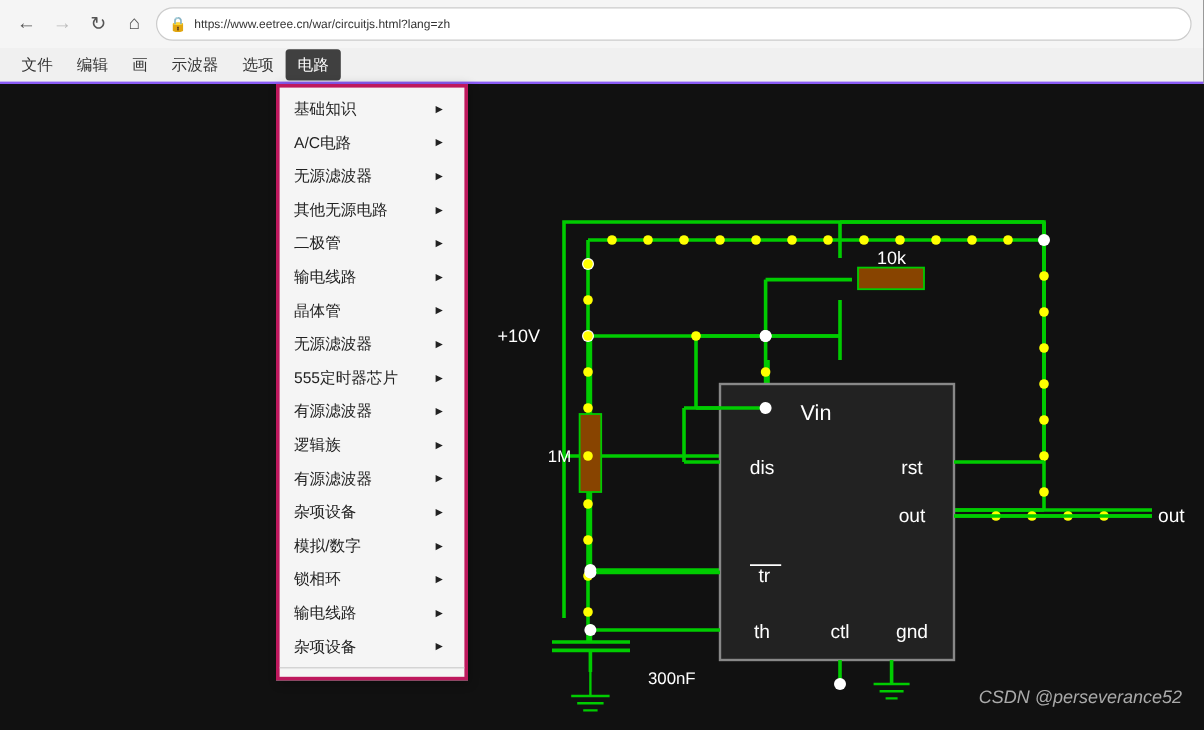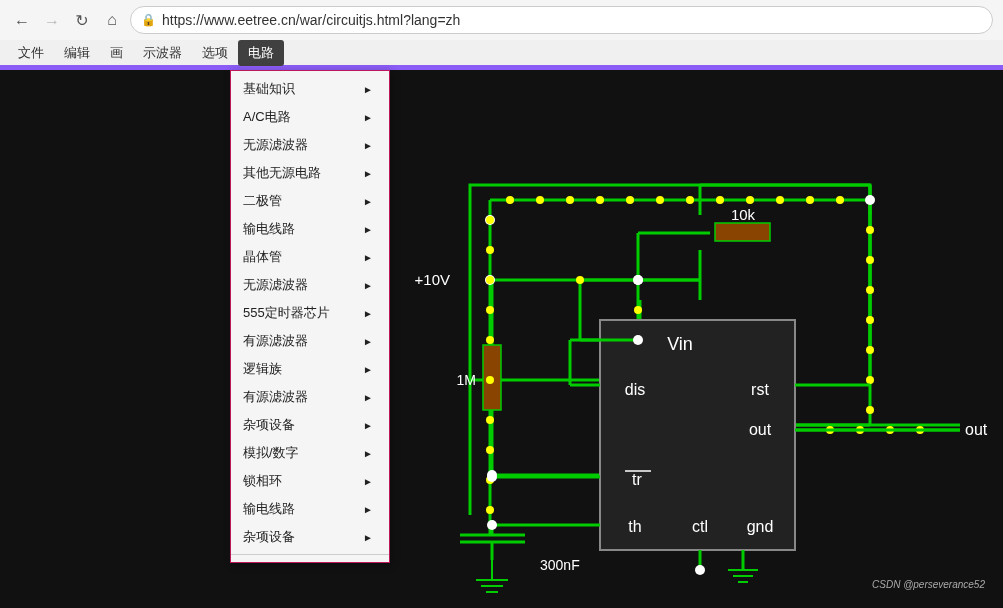--- a/index.html
+++ b/index.html
@@ -33,47 +33,47 @@
       height: 28px;
       border: 1px solid #ccc;
       border-radius: 14px;
       background: white;
       display: flex;
       align-items: center;
       padding: 0 10px;
       gap: 6px;
     }
     .lock-icon { color: #555; font-size: 12px; }
-    .url-text { font-size: 14px; color: #333; }
+    .url-text { font-size: 10px; color: #333; }
 
     
     .menu-bar {
       display: flex;
       align-items: center;
       background: #f0f0f0;
       height: 30px;
       padding: 0 8px;
-      border-bottom: 5px solid #8b5cf6;
+      border-bottom: 2px solid #8b5cf6;
     }
     .menu-item {
       padding: 4px 10px;
       font-size: 13px;
       color: #333;
       cursor: pointer;
       border-radius: 3px;
     }
     .menu-item.active { background: #404040; color: white; }
 
     
     .dropdown-overlay {
       position: absolute;
       top: 70px;
       left: 230px;
       background: #f5f5f5;
-      border: 1px solid #be185d;
+      border: 3px solid #be185d;
       box-shadow: 2px 2px 8px rgba(0,0,0,0.3);
       z-index: 100;
       min-width: 160px;
       padding: 4px 0;
     }
     .dropdown-item {
       display: flex;
       align-items: center;
       justify-content: space-between;
       padding: 5px 16px 5px 12px;
@@ -102,21 +102,21 @@
       top: 0; left: 0;
       width: 100%; height: 100%;
     }
 
     
     .watermark {
       position: absolute;
       bottom: 18px;
       right: 18px;
       color: #aaa;
-      font-size: 10px;
+      font-size: 15px;
       font-style: italic;
       margin-left: 19px;
     }
   </style>
 </head>
 <body>
 
 <div class="browser-chrome">
   <div class="browser-toolbar">
     <button class="nav-btn">←</button>

